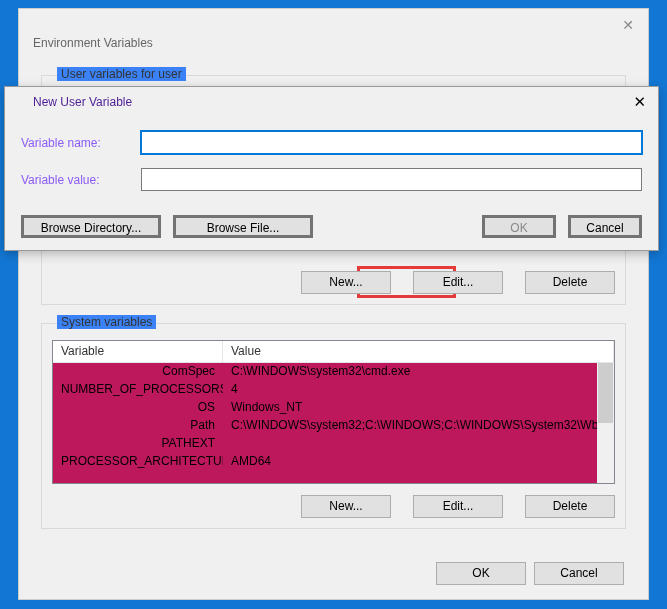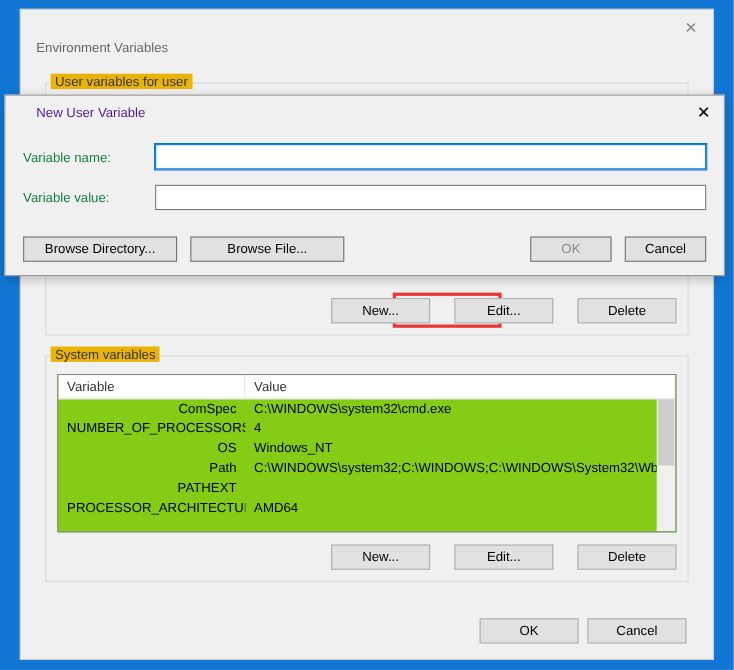--- a/index.html
+++ b/index.html
@@ -11,32 +11,32 @@
     .main-title {
       padding: 27px 14px; color: #666; font-size: 12px;
     }
     .main-close {
       position: absolute; top: 8px; right: 14px; color: #888; font-size: 14px;
     }
     .groupbox {
       position: absolute; left: 22px; right: 22px;
       border: 1px solid #d9d9d9; padding-top: 8px;
     }
-    .groupbox-title { position: absolute; top: -9px; left: 4px; background: #eab308; padding: 0 4px; color: #333; }
+    .groupbox-title { position: absolute; top: -9px; left: 15px; background: #3b82f6; padding: 0 4px; color: #333; }
     .user-group { top: 66px; height: 230px; }
     .sys-group { top: 314px; height: 206px; }
     .btn-row { position: absolute; bottom: 10px; right: 10px; display: flex; gap: 22px; }
     .btn {
       background: #e1e1e1; border: 1px solid #adadad; width: 90px; height: 23px;
       text-align: center; line-height: 21px; color: #000; cursor: default;
     }
     .highlight-border { position:absolute; left:315px; bottom:6px; width:99px; height:32px; border:3px solid #e63939; pointer-events:none; }
     .sys-table {
       position: absolute; left: 10px; right: 10px; top: 16px; bottom: 44px;
-      background: #84cc16; border: 1px solid #828790; overflow: hidden;
+      background: #be185d; border: 1px solid #828790; overflow: hidden;
     }
     .table-header { display: flex; border-bottom: 1px solid #e5e5e5; height: 22px; background: #fff; }
     .th { padding: 3px 8px; color: #333; border-right: 1px solid #e5e5e5; }
     .th.var { width: 170px; }
     .th.val { flex: 1; }
     .table-body { position: relative; }
     .row { display: flex; height: 18px; }
     .td { padding: 1px 8px; color: #000; white-space: nowrap; overflow: hidden; }
     .td.var { width: 170px; text-align: right; }
     .td.val { flex: 1; }
@@ -45,30 +45,30 @@
     .footer-buttons {
       position: absolute; bottom: 14px; right: 24px; display: flex; gap: 8px;
     }
     .dialog {
       position: absolute; left: 4px; top: 86px; width: 655px; height: 165px;
       background: #f0f0f0; border: 1px solid #999; box-shadow: 0 3px 10px rgba(0,0,0,0.25);
     }
     .dlg-title { padding: 8px 28px; color: #4c1d95; }
     .dlg-close { position: absolute; top: 6px; right: 12px; font-size: 15px; color: #000; }
     .field-row { display: flex; align-items: center; margin: 14px 16px 0; }
-    .field-label { width: 120px; color: #15803d; }
+    .field-label { width: 120px; color: #8b5cf6; }
     .field-input {
       flex: 1; height: 23px; background: #fff; border: 1px solid #7a7a7a; padding: 2px 4px;
     }
     .field-input.focused { border: 1px solid #0078d7; outline: 1px solid #0078d7; }
     .dlg-btn-row {
       position: absolute; bottom: 12px; left: 16px; right: 16px; display: flex; gap: 12px;
     }
     .dlg-btn {
-      background: #e1e1e1; border: 1px solid #737373; width: 140px; height: 23px;
+      background: #e1e1e1; border: 3px solid #737373; width: 140px; height: 23px;
       text-align: center; line-height: 21px; color: #000;
     }
     .dlg-btn.small { width: 74px; }
     .dlg-btn.disabled { color: #8a8a8a; }
     .spacer { flex: 1; }
   </style>
 </head>
 <body>
 
 <div class="main-window">

